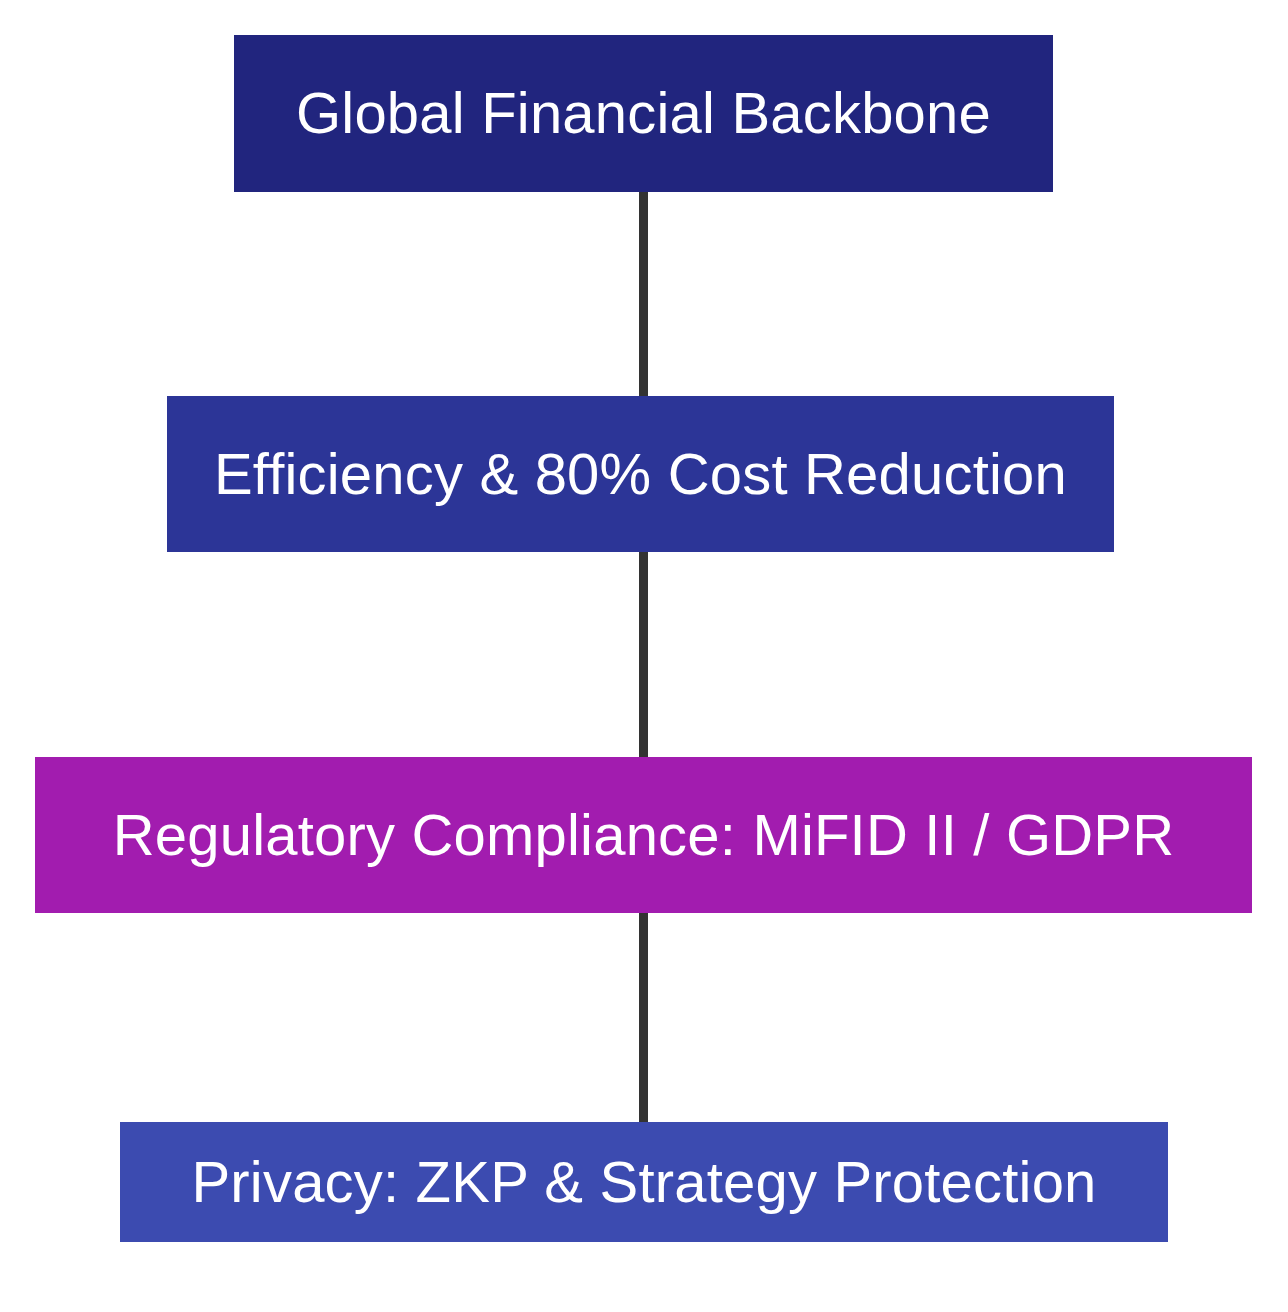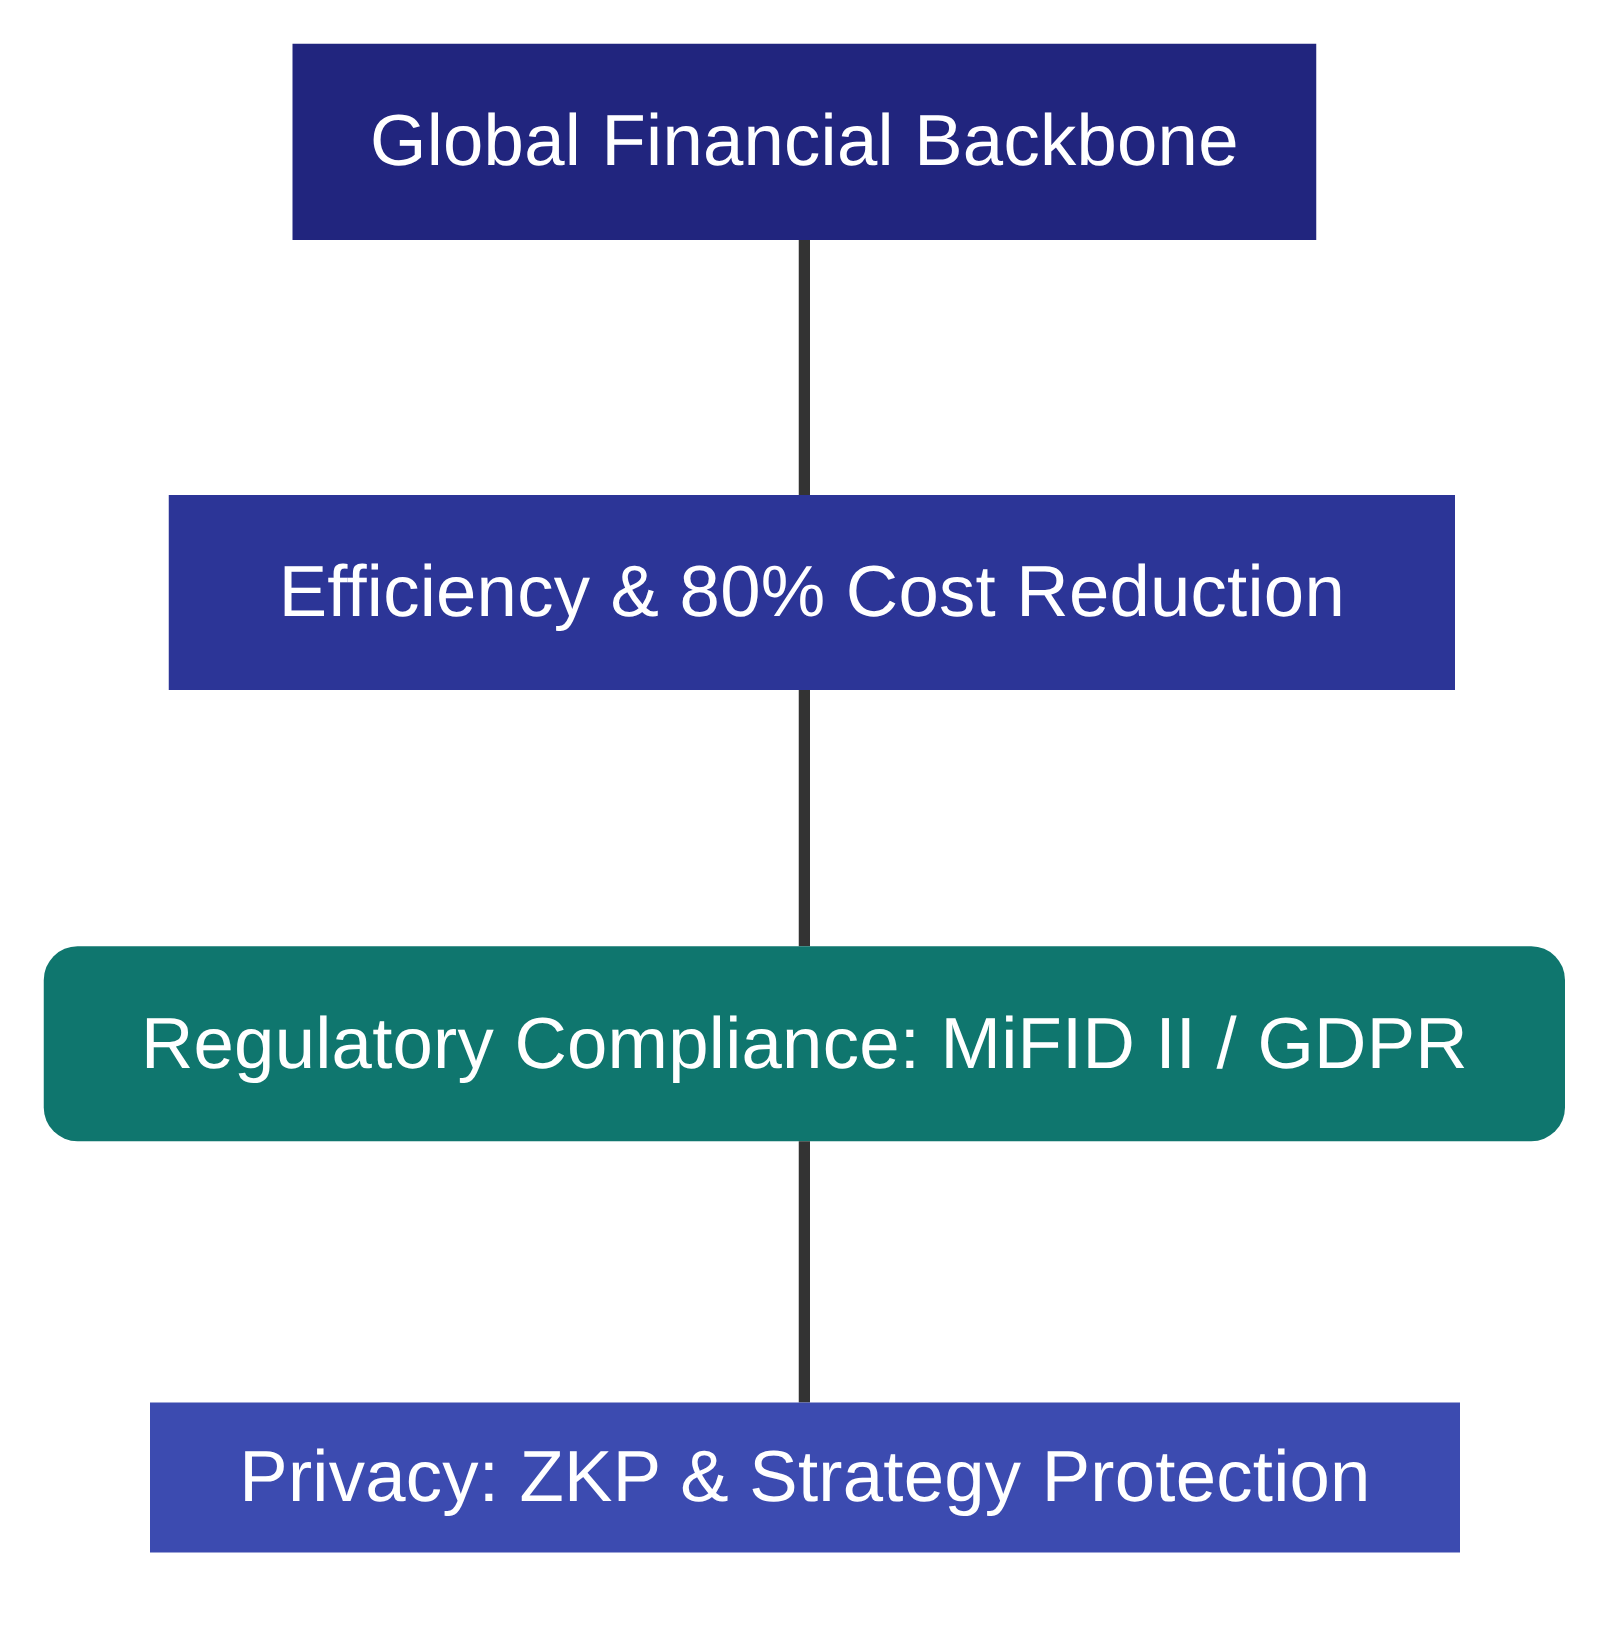--- a/index.html
+++ b/index.html
@@ -41,23 +41,23 @@
   #node-1 {
     left: 234px;
     top: 35px;
     width: 819px;
     height: 157px;
     background: #21257e;
     font-size: 58px;
   }
   
   #node-2 {
-    left: 135px;
+    left: 167px;
     top: 396px;
-    width: 1029px;
+    width: 947px;
     height: 156px;
     background: #2c3597;
     font-size: 58px;
   }
   
   #node-3 {
     left: 35px;
     top: 757px;
     width: 1217px;
     height: 156px;
@@ -94,21 +94,21 @@
   </div>
 
   <div class="edge" id="edge-1" style="background: rgb(51, 51, 51);"></div>
 
   <div class="node" id="node-2" style="background: rgb(44, 53, 151); color: rgb(255, 255, 255);">
     <span class="node-label">Efficiency &amp; 80% Cost Reduction</span>
   </div>
 
   <div class="edge" id="edge-2" style="background: rgb(51, 51, 51);"></div>
 
-  <div class="node" id="node-3" style="background: #0f766e; color: rgb(255, 255, 255); border-radius: 27px;">
+  <div class="node" id="node-3" style="background: #a21caf; color: rgb(255, 255, 255);">
     <span class="node-label">Regulatory Compliance: MiFID II / GDPR</span>
   </div>
 
   <div class="edge" id="edge-3" style="background: rgb(51, 51, 51);"></div>
 
   <div class="node" id="node-4" style="background: rgb(60, 75, 176); color: rgb(255, 255, 255);">
     <span class="node-label">Privacy: ZKP &amp; Strategy Protection</span>
   </div>
 
 </div>

